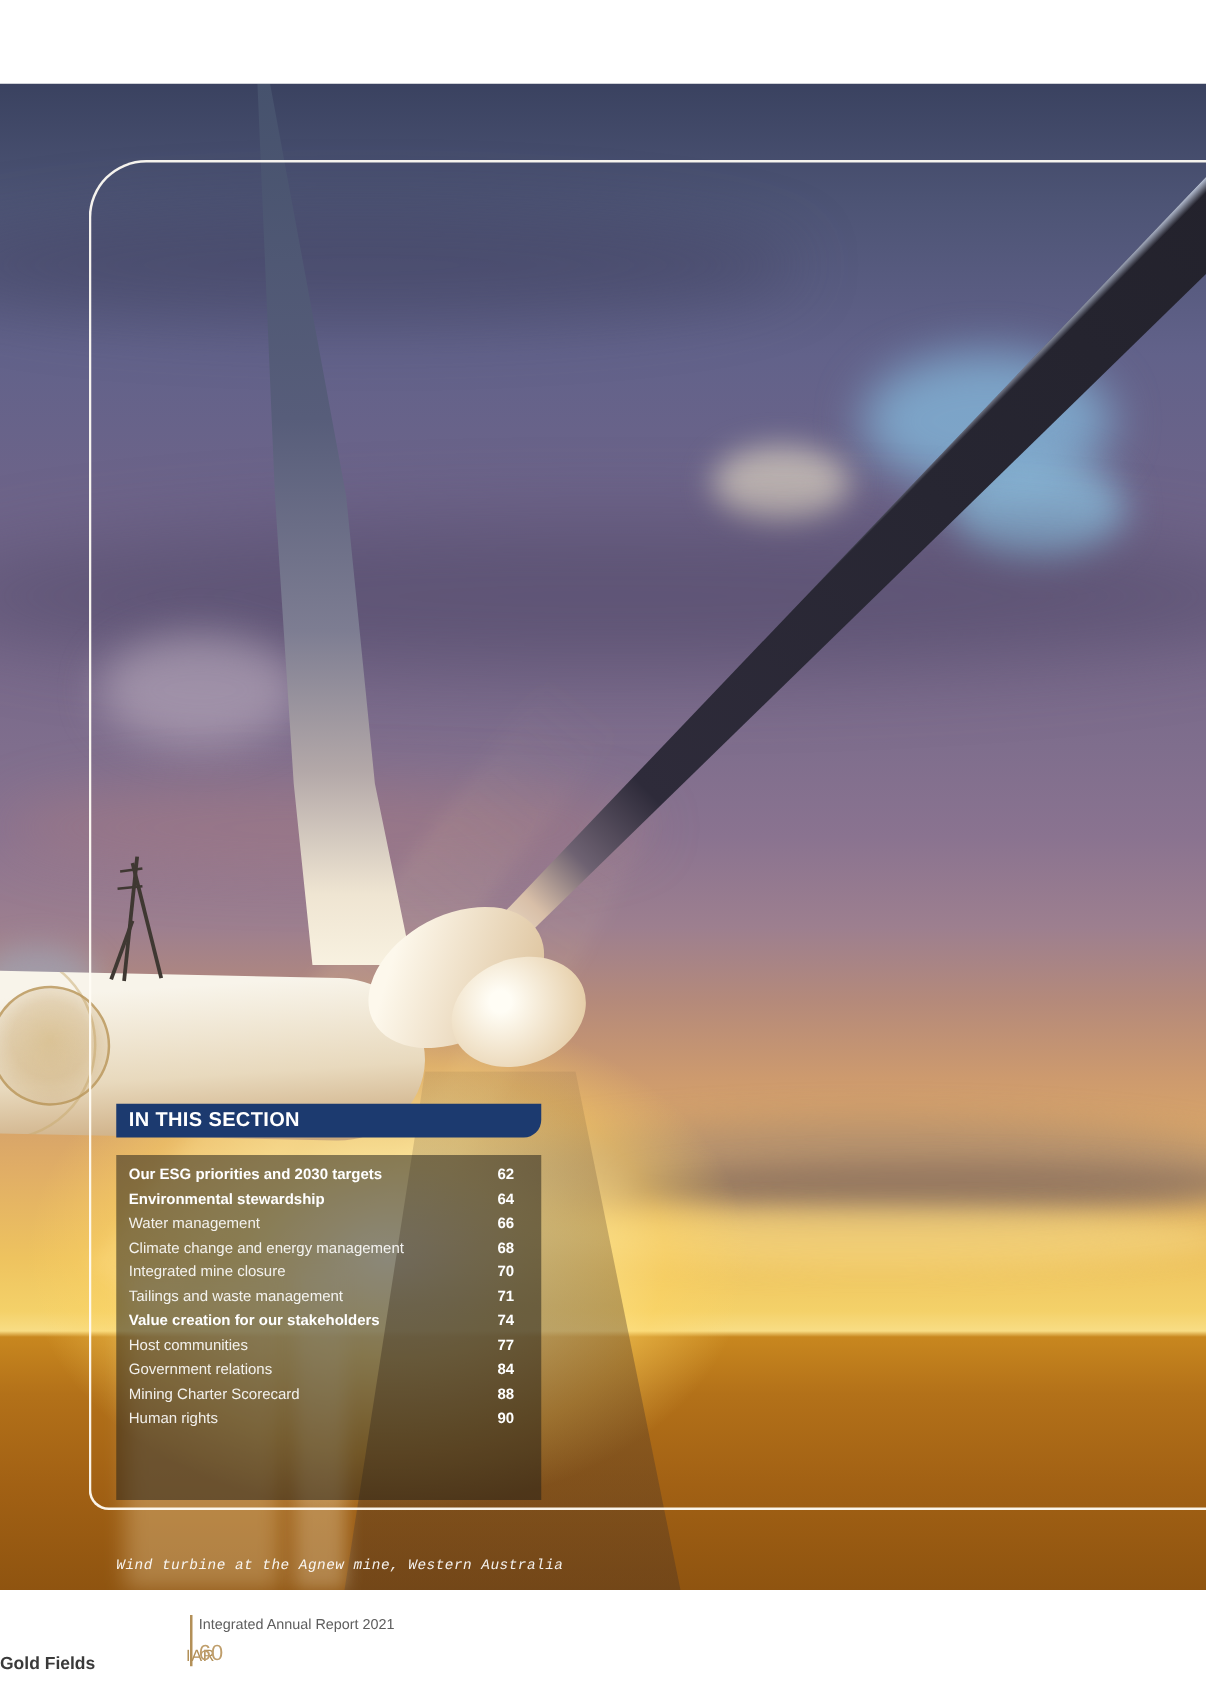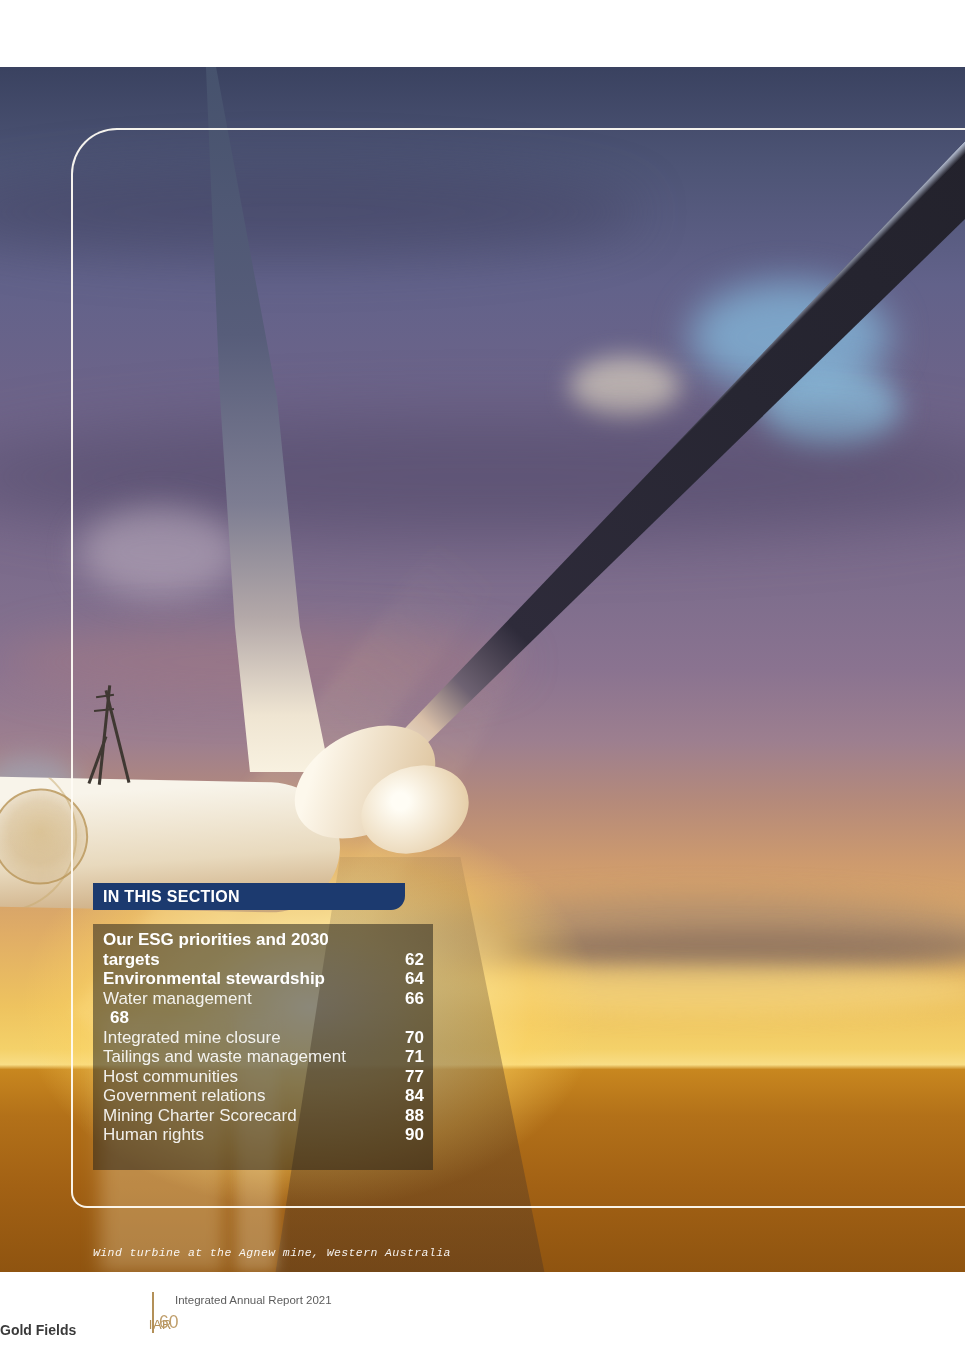--- a/index.html
+++ b/index.html
@@ -93,45 +93,45 @@
   .hub2{left:360px;top:700px;width:110px;height:85px;border-radius:50%;transform:rotate(-20deg);
         background:radial-gradient(circle at 40% 35%,#fffdf5 10%,#e2c79d 90%);}
   
   .frame{
     position:absolute;left:71px;top:128px;right:-24px;height:1076px;
     border:2px solid rgba(255,252,245,.95);border-right:none;
     border-radius:46px 0 0 16px;pointer-events:none;z-index:5;
   }
   
   .section-titlebar{
-    position:absolute;left:93px;top:883px;width:312px;height:27px;z-index:6;
+    position:absolute;left:93px;top:883px;width:340px;height:27px;z-index:6;
     background:#1c3a6f;border-radius:0 0 14px 0;
     color:#ffffff;font-size:16px;font-weight:bold;letter-spacing:.3px;
     line-height:27px;padding-left:10px;box-sizing:border-box;
   }
   .toc{
-    position:absolute;left:93px;top:924px;width:340px;height:246px;z-index:6;
+    position:absolute;left:93px;top:924px;width:340px;height:276px;z-index:6;
     background:rgba(32,30,24,.52);
     box-sizing:border-box;padding:6px 9px 6px 10px;
-    color:#ffffff;font-size:17px;line-height:19.5px;
+    color:#ffffff;font-size:12px;line-height:19.5px;
   }
   .toc-row{display:flex;justify-content:space-between;align-items:flex-end;}
   .toc-label{color:rgba(255,255,255,.9);max-width:272px;}
-  .toc-page{font-weight:bold;color:#ffffff;text-align:right;min-width:26px;}
+  .toc-page{font-weight:bold;color:#ffffff;text-align:left;min-width:26px;}
   .toc-row.em .toc-label{font-weight:bold;color:#ffffff;}
   
   .caption{
     position:absolute;left:93px;top:1246px;z-index:7;
     color:rgba(255,255,255,.92);font-size:11.5px;font-style:italic;letter-spacing:.4px;font-family:Liberation Mono, monospace;
   }
   
   .footer-divider{position:absolute;left:152px;top:1292px;width:2px;height:41px;background:#b39058;}
   .footer-brand{position:absolute;left:0;top:1322px;width:148px;text-align:left;
     font-size:14px;font-weight:bold;color:#3a3a3a;}
-  .footer-report{position:absolute;left:175px;top:1294px;font-size:11.5px;color:#5d5d5d;}
+  .footer-report{position:absolute;left:159px;top:1294px;font-size:11.5px;color:#5d5d5d;}
   .footer-iar{position:absolute;left:0;top:1317px;width:148px;text-align:right;
     font-size:13px;color:#b29058;letter-spacing:.5px;padding-left:24px;}
   .footer-num{position:absolute;left:159px;top:1312px;font-size:17.5px;color:#bf9e6b;text-align:right;}
 </style>
 </head>
 <body>
 
 <div class="page">
 
   <div class="photo">
@@ -180,29 +180,34 @@
       </div>
       <div class="toc-row em">
         <span class="toc-label">Environmental stewardship</span>
         <span class="toc-page">64</span>
       </div>
       <div class="toc-row">
         <span class="toc-label">Water management</span>
         <span class="toc-page">66</span>
       </div>
       <div class="toc-row">
+        <span class="toc-label">Climate change and energy management</span>
         <span class="toc-page">68</span>
       </div>
       <div class="toc-row">
         <span class="toc-label">Integrated mine closure</span>
         <span class="toc-page">70</span>
       </div>
       <div class="toc-row">
         <span class="toc-label">Tailings and waste management</span>
         <span class="toc-page">71</span>
+      </div>
+      <div class="toc-row em">
+        <span class="toc-label">Value creation for our stakeholders</span>
+        <span class="toc-page">74</span>
       </div>
       <div class="toc-row">
         <span class="toc-label">Host communities</span>
         <span class="toc-page">77</span>
       </div>
       <div class="toc-row">
         <span class="toc-label">Government relations</span>
         <span class="toc-page">84</span>
       </div>
       <div class="toc-row">

